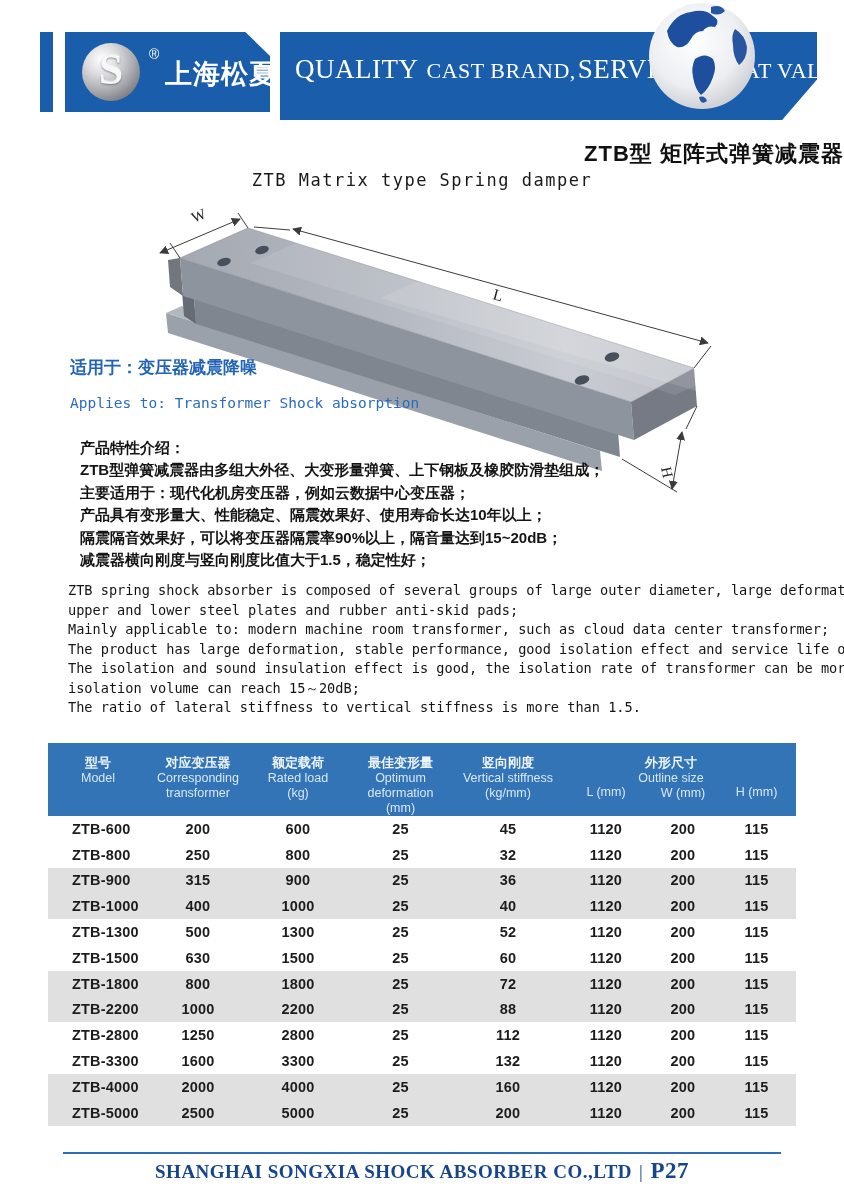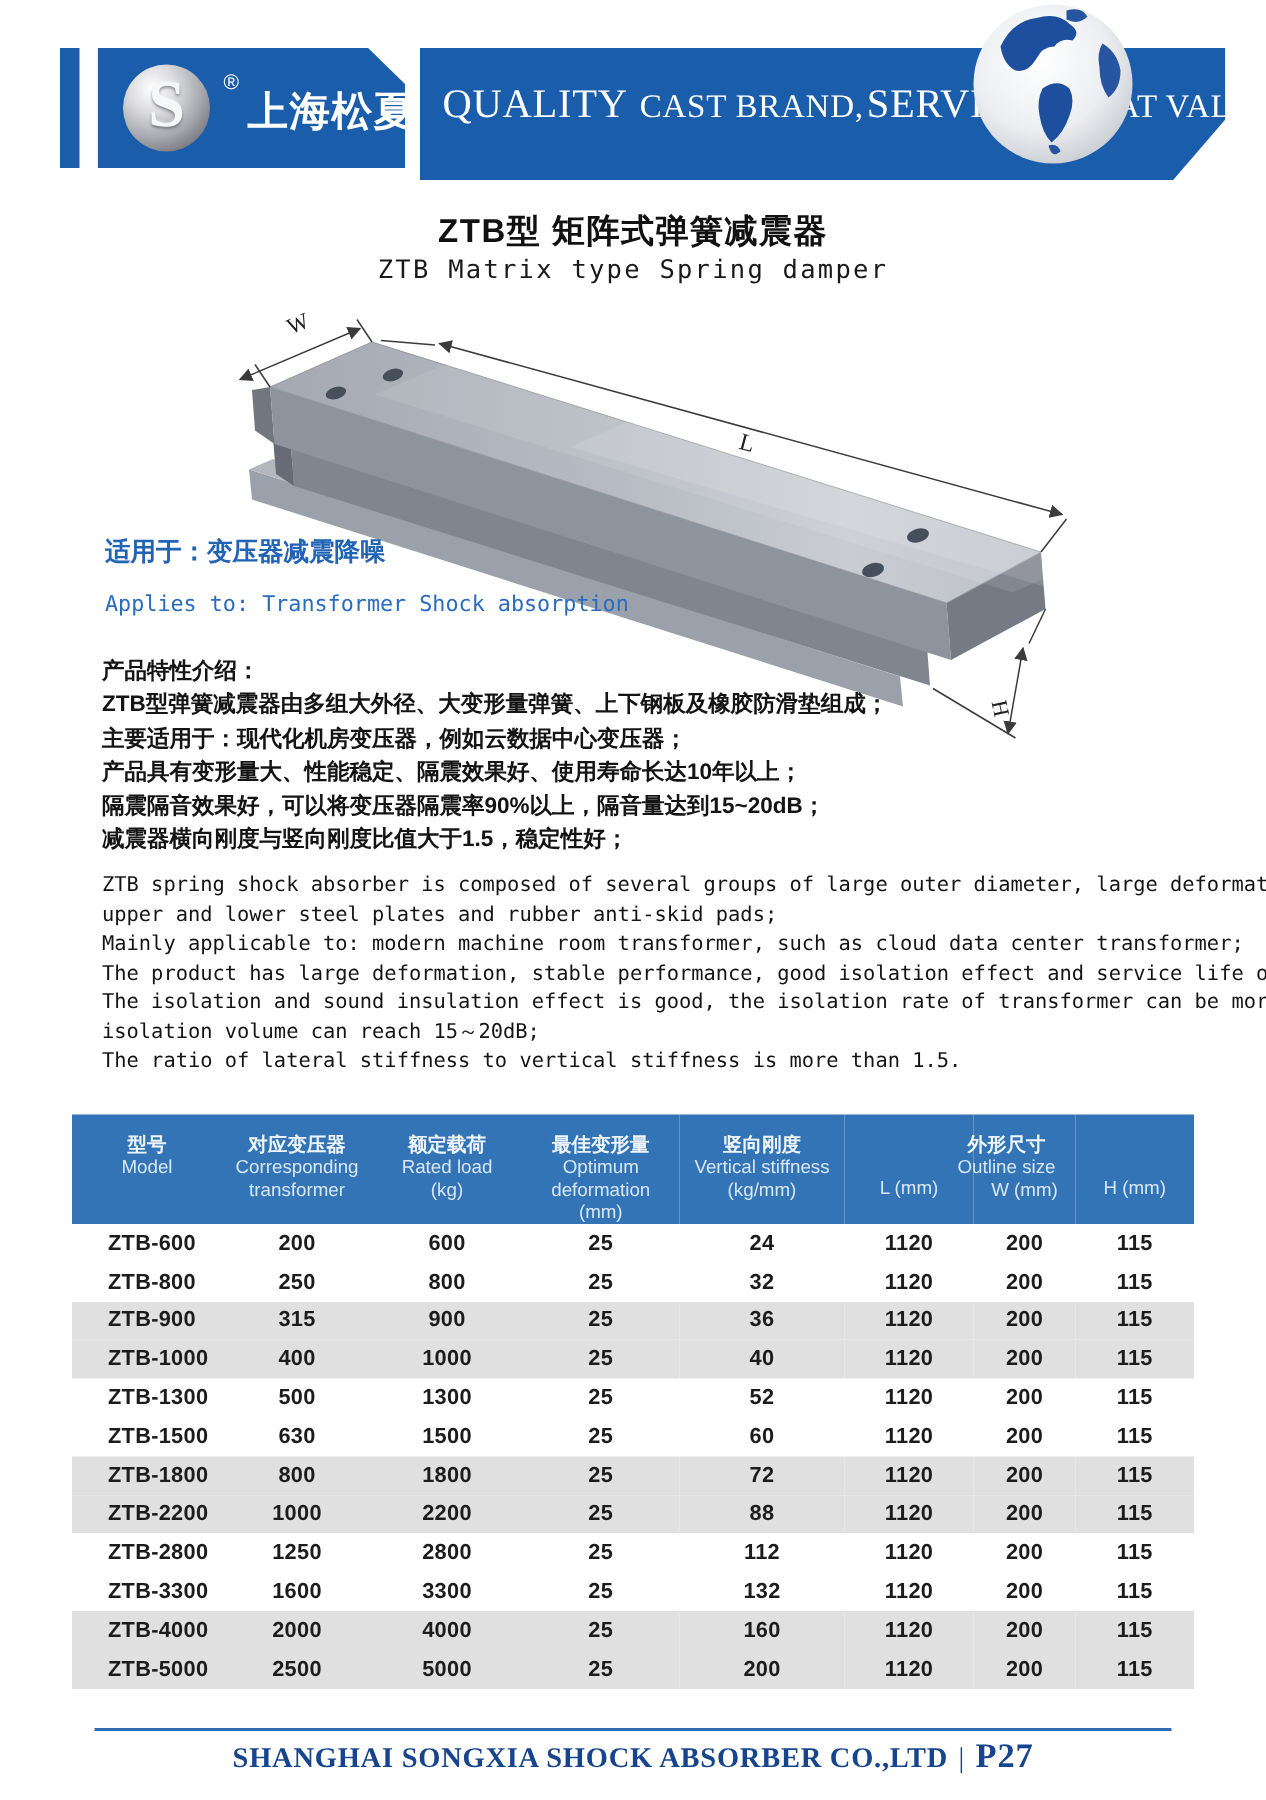--- a/index.html
+++ b/index.html
@@ -35,32 +35,32 @@
   }
   .slogan {
     position:absolute; left:15px; top:22px; display:flex; align-items:baseline;
     color:#ffffff; font-family:"Liberation Serif", serif; white-space:nowrap;
   }
   .slogan .big  { font-size:27px; letter-spacing:.5px; }
   .slogan .small{ font-size:22px; letter-spacing:.5px; }
   .slogan .g1 { margin-left:8px; } .slogan .g0 { margin-left:2px; }
   .globe { position:absolute; left:646px; top:0px; width:112px; height:112px; z-index:2; }
   
-  .title-cn { position:absolute; left:0; top:139px; width:100%; text-align:center;
+  .title-cn { position:absolute; left:0; top:139px; width:100%; text-align:right;
               font-size:22px; font-weight:bold; color:#111; letter-spacing:1px; }
   .title-en { position:absolute; left:0; top:170px; width:100%; text-align:center;
               font-family:"DejaVu Sans Mono", monospace; font-size:17px; color:#191919; letter-spacing:1.5px; }
   
   .figure { position:absolute; left:130px; top:203px; width:700px; height:295px; }
   
   .applies-cn { position:absolute; left:70px; top:356px; font-size:17px; font-weight:bold; color:#2163b5; }
   .applies-en { position:absolute; left:70px; top:395px; font-family:"DejaVu Sans Mono", monospace;
                 font-size:14.5px; color:#2a6cc0; }
   
-  .features-cn { position:absolute; left:68px; top:437px; font-size:15px; font-weight:bold;
+  .features-cn { position:absolute; left:80px; top:437px; font-size:15px; font-weight:bold;
                  color:#141414; line-height:22.4px; white-space:nowrap; }
   .features-en { position:absolute; left:68px; top:581px; font-family:"DejaVu Sans Mono", monospace;
                  font-size:13.6px; color:#141414; line-height:19.5px; white-space:nowrap; }
   
   .spec-table { position:absolute; left:48px; top:743px; width:748px; border-collapse:collapse; table-layout:fixed; }
   .spec-table thead th { background:#3274b5; vertical-align:top; padding-top:12px; height:58px; font-weight:normal; }
   .h-cn  { font-size:13px;  color:#eef4fb; line-height:16px; font-weight:600; }
   .h-en  { font-size:12.5px; color:#d9e7f6; line-height:15px; }
   .h-unit{ font-size:12.5px; color:#d9e7f6; line-height:15px; }
   .h-sp  { height:15px; }
@@ -254,21 +254,21 @@
           <div class="h-unit">H (mm)</div>
         </th>
       </tr>
     </thead>
     <tbody>
         <tr>
           <td class="model-col">ZTB-600</td>
           <td>200</td>
           <td>600</td>
           <td>25</td>
-          <td>24</td>
+          <td>45</td>
           <td>1120</td>
           <td>200</td>
           <td>115</td>
         </tr>
         <tr>
           <td class="model-col">ZTB-800</td>
           <td>250</td>
           <td>800</td>
           <td>25</td>
           <td>32</td>

